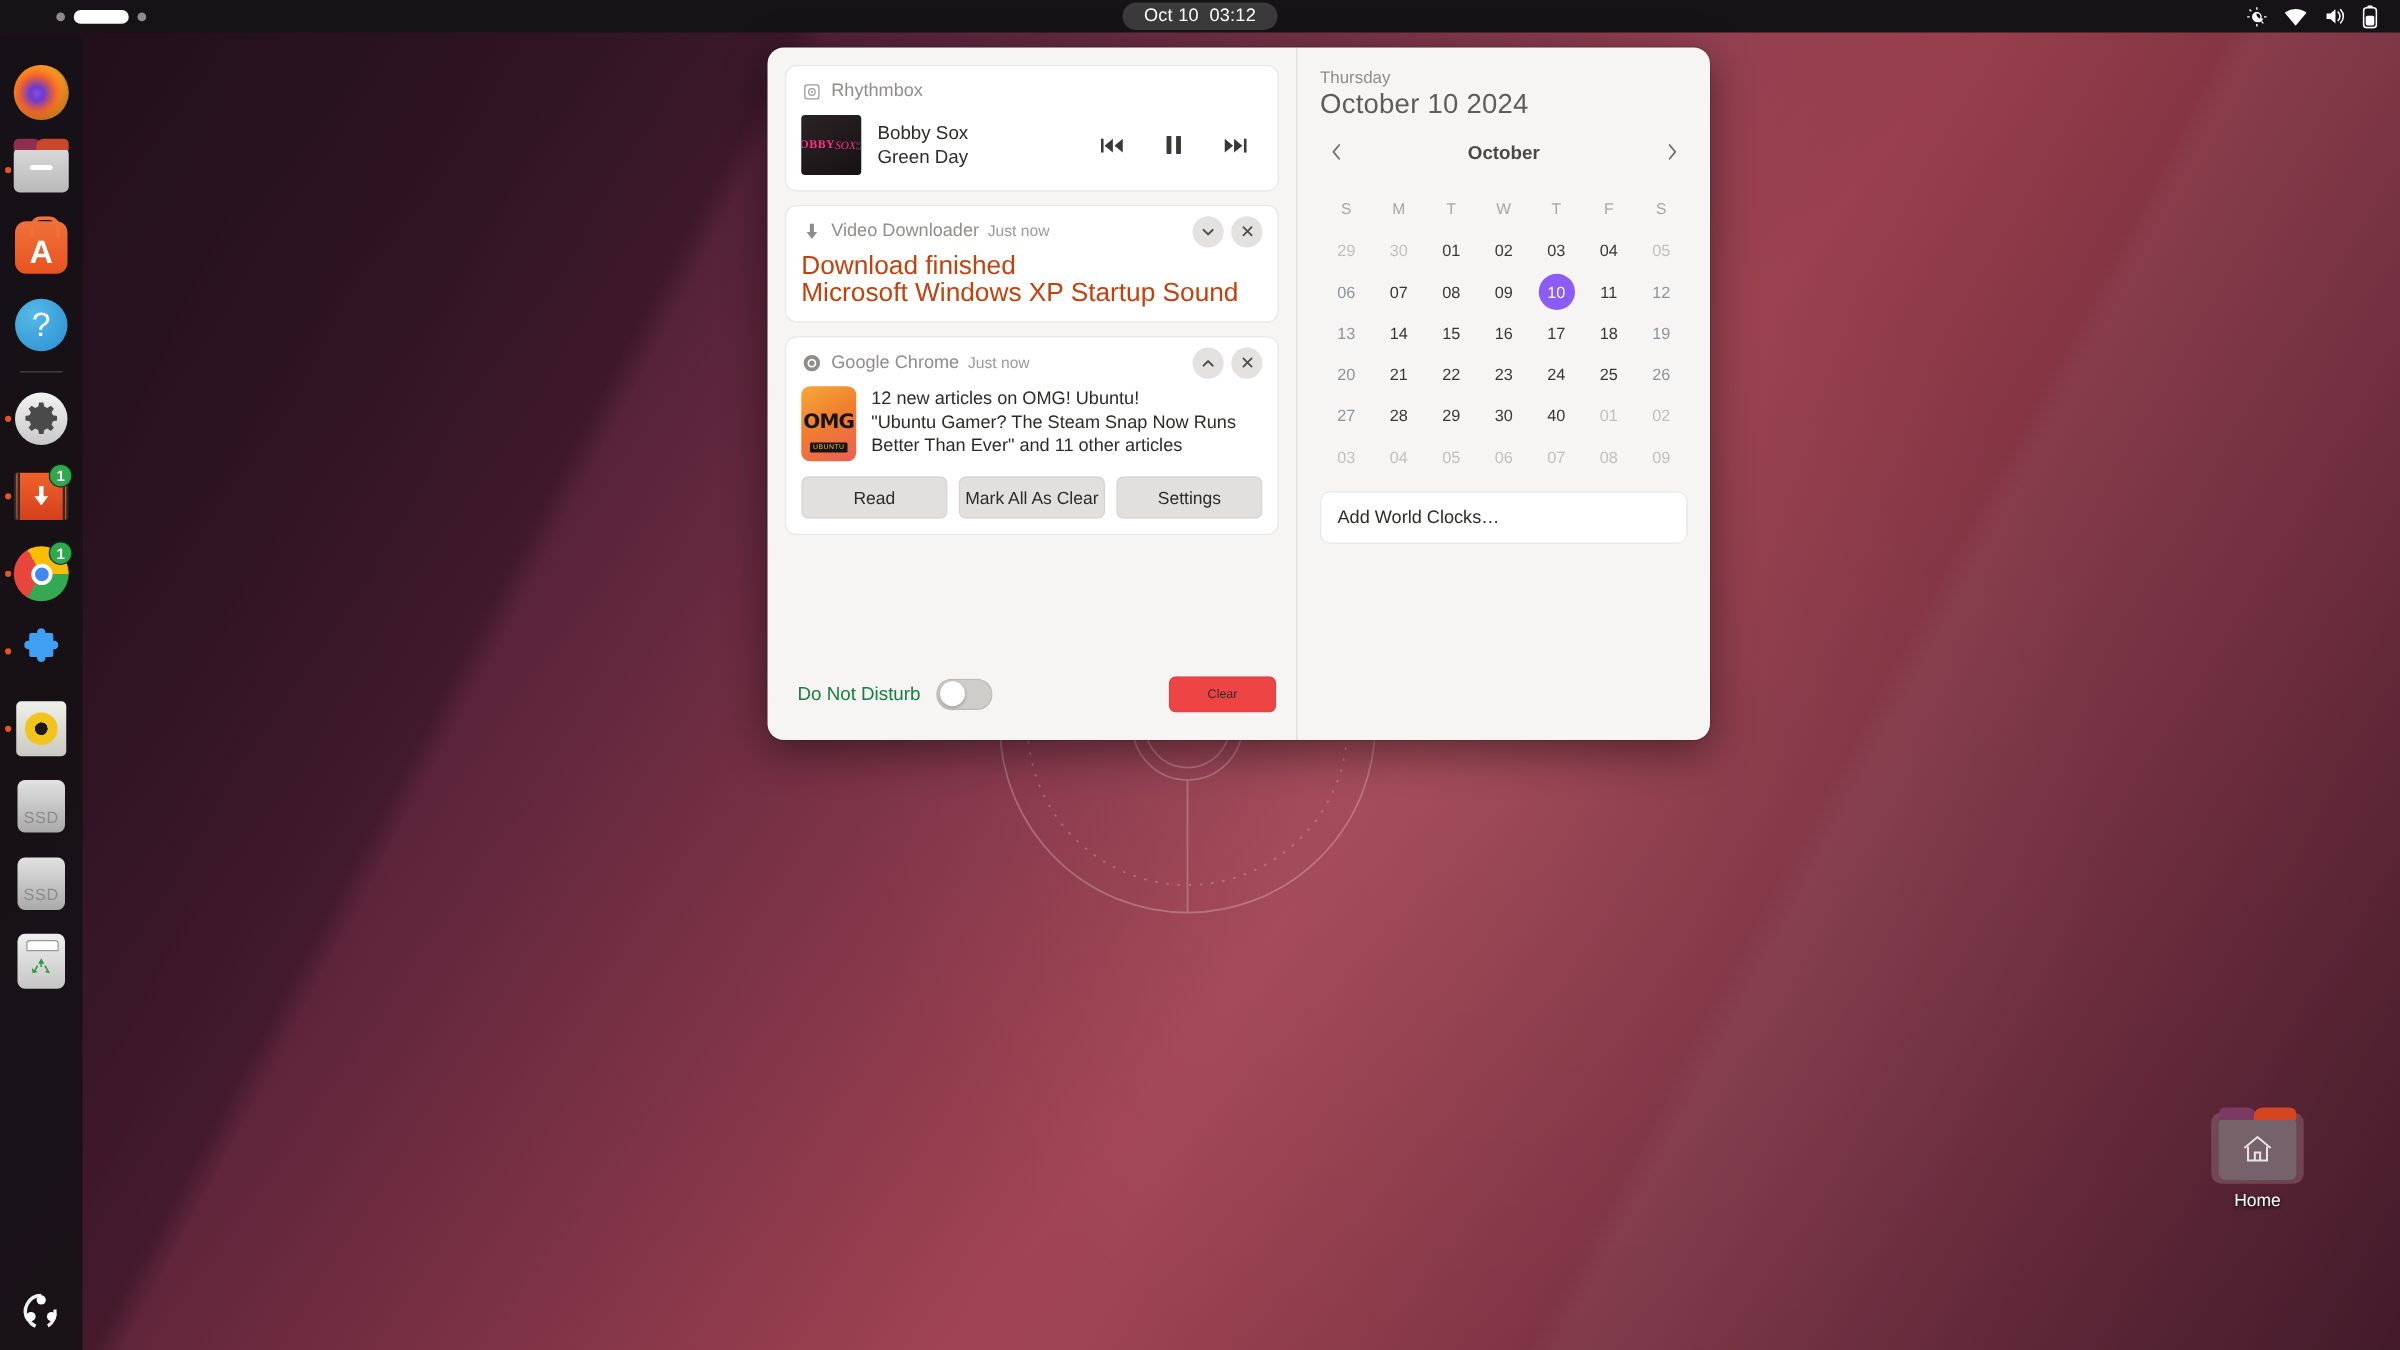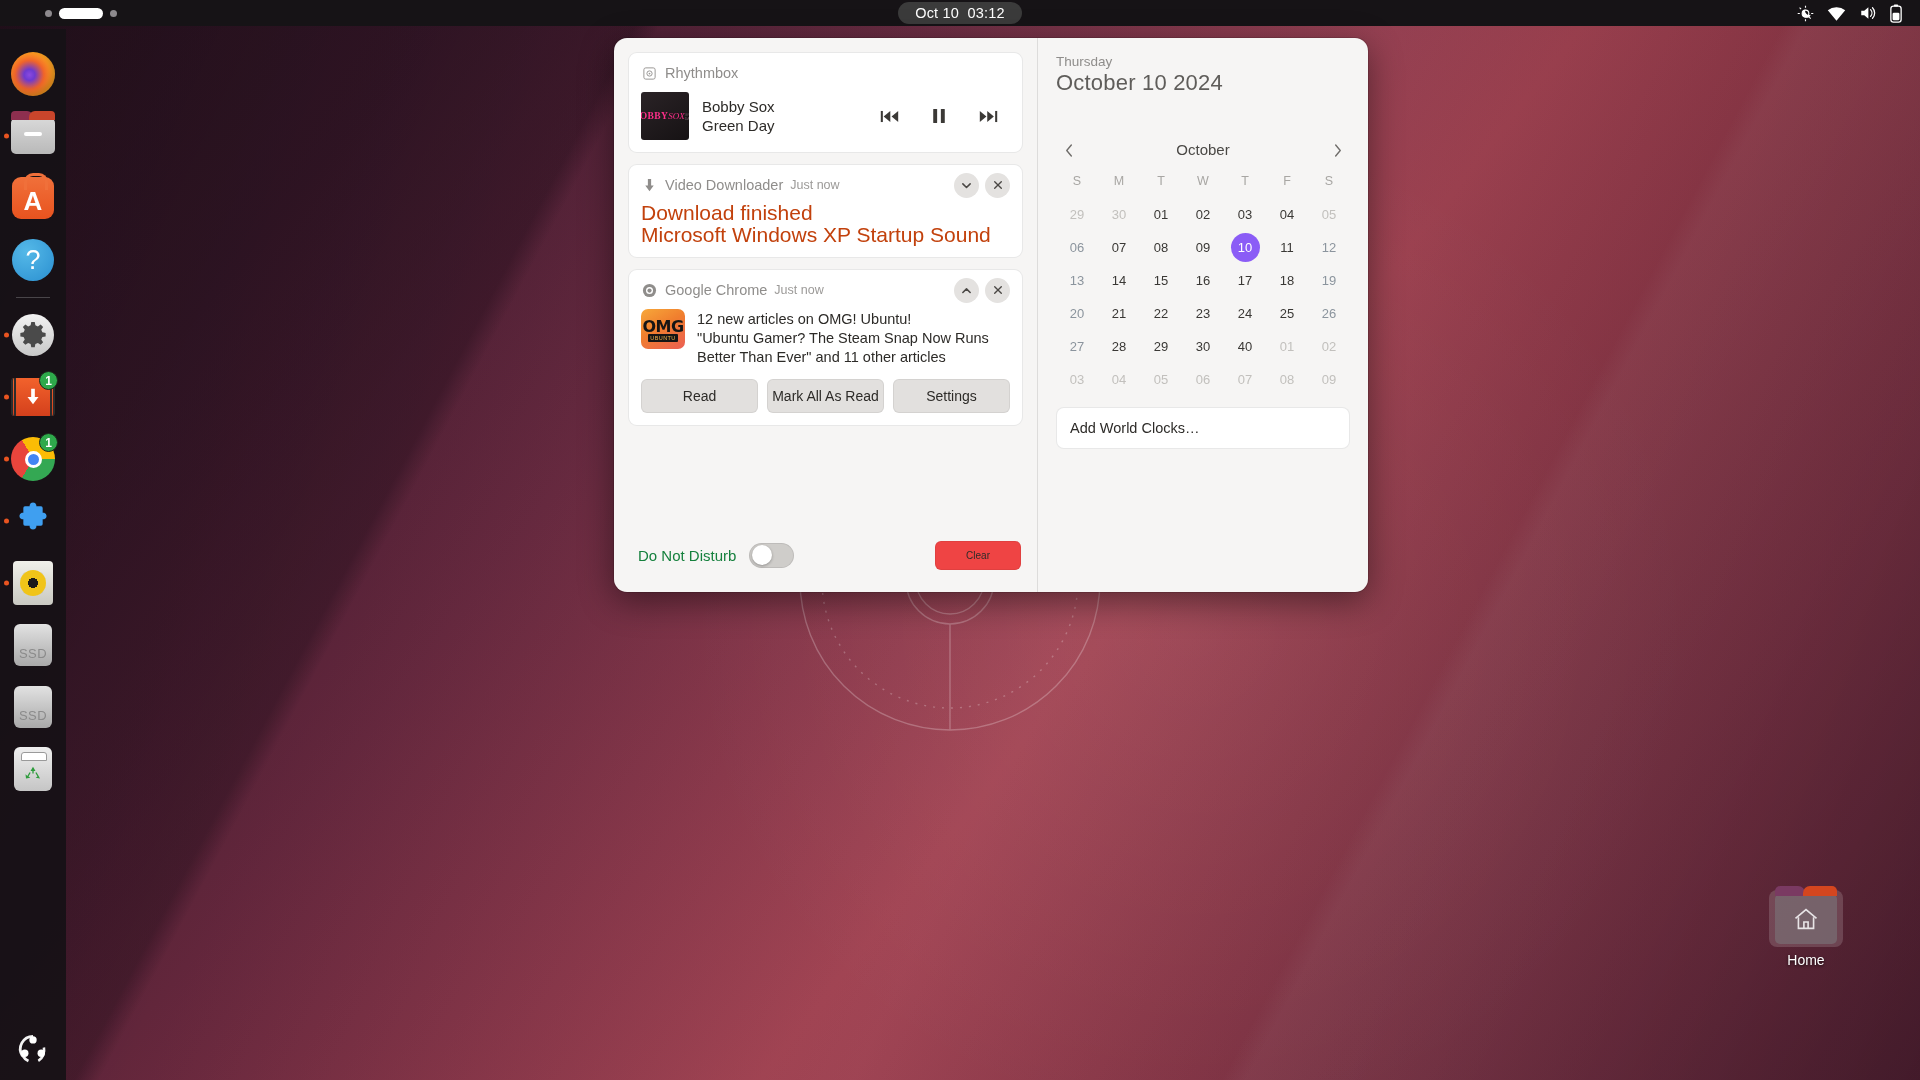--- a/index.html
+++ b/index.html
@@ -141,21 +141,21 @@
   .track{ margin-left:13px; }
   .track .t1{ font-size:15px; color:#2d2b28; line-height:19px; }
   .track .t2{ font-size:15px; color:#2d2b28; line-height:19px; }
   .mctrl{ margin-left:auto; display:flex; align-items:center; gap:32px; padding-right:12px; }
   .mbtn{ background:none;border:none;cursor:pointer;color:#3b3936;display:flex;align-items:center;justify-content:center;}
 
   .body-line{ font-size:21px; color:#c2410c; line-height:21px; margin-top:7px; }
   .body-line.sub{ margin-top:1px; }
 
   .chrome-body{ display:flex; gap:12px; margin-top:9px; }
-  .omg{ width:44px;height:40px;border-radius:7px;flex:none;
+  .omg{ width:44px;height:60px;border-radius:7px;flex:none;
     background:linear-gradient(150deg,#f7a83a 0%, #f07e2e 45%, #ec5f54 100%);
     display:flex;align-items:center;justify-content:center;position:relative;}
   .omg b{ color:#151515; font-size:16px; font-weight:bold; letter-spacing:-.6px;
     font-family:"DejaVu Sans", sans-serif; margin-top:-5px; }
   .omg u{ position:absolute; left:7px; bottom:7px; width:30px; height:8px; background:#151515; border-radius:1px;
     color:#f3b24a; font-size:5.5px; text-decoration:none; text-align:center; line-height:8px; letter-spacing:.4px;}
   .chrome-text .l1{ font-size:14.5px; color:#2d2b28; line-height:20px; }
   .chrome-text .l2{ font-size:14.5px; color:#2d2b28; line-height:19px; }
   .actions{ display:flex; gap:9px; margin-top:12px; }
   .act-btn{ flex:1; background:#e2e0de; border:1px solid rgba(0,0,0,.06); border-radius:6px;
@@ -167,21 +167,21 @@
     border:1px solid rgba(0,0,0,.08); }
   .switch .knob{ position:absolute; top:1.5px; left:2px; width:20px;height:20px;border-radius:50%;background:#fff;
     box-shadow:0 1px 3px rgba(0,0,0,.3); }
   #clear-btn{ margin-left:auto; background:#ef4444;border:1px solid rgba(0,0,0,.06);border-radius:6px;
     padding:8px 30px;font-size:10px;color:#2d2b28;cursor:pointer;font-family:"Liberation Sans",sans-serif; }
 
   
   #cal-col{ width:331px; border-left:1px solid rgba(0,0,0,.1); padding:16px 18px 0; }
   #cal-weekday{ font-size:13.5px; color:#8f8d8b; }
   #cal-date{ font-size:22px; color:#5f5d5a; margin-top:1px; letter-spacing:.2px; }
-  #cal-nav{ display:flex; align-items:flex-end; margin-top:32px; height:30px; }
+  #cal-nav{ display:flex; align-items:flex-start; margin-top:18px; height:30px;font-weight:bold; }
   .nav-btn{ background:none;border:none;cursor:pointer;color:#6f6d6a;font-size:18px;width:26px;
     display:flex;align-items:center;justify-content:center; }
   #cal-month{ flex:1; text-align:center; font-size:15px; color:#4a4845; }
   #cal-grid{ display:grid; grid-template-columns:repeat(7,1fr); margin-top:10px; }
   .dow{ text-align:center; font-size:12.5px; color:#a8a6a3; padding:6px 0 10px; }
   .day{ display:flex;align-items:center;justify-content:center; height:33px; font-size:13px; color:#3a3835; cursor:pointer; }
   .day span{ display:flex;align-items:center;justify-content:center; width:29px;height:29px;border-radius:50%; }
   .day.weekend{ color:#8b949d; }
   .day.other{ color:#c2c0bd; }
   .day.today span{ background:#8b5cf6; color:#fff; font-weight:500; }
@@ -498,21 +498,21 @@
           </div>
           <div class="chrome-text">
             <div class="l1">12 new articles on OMG! Ubuntu!</div>
             <div class="l2">"Ubuntu Gamer? The Steam Snap Now Runs</div>
             <div class="l2">Better Than Ever" and 11 other articles</div>
           </div>
         </div>
 
         <div class="actions">
           <button class="act-btn">Read</button>
-          <button class="act-btn">Mark All As Read</button>
+          <button class="act-btn">Mark All As Clear</button>
           <button class="act-btn">Settings</button>
         </div>
       </div>
 
     </div>
 
     <div id="tray-footer">
       <span id="dnd-label">Do Not Disturb</span>
       <div class="switch">
         <div class="knob"></div>

